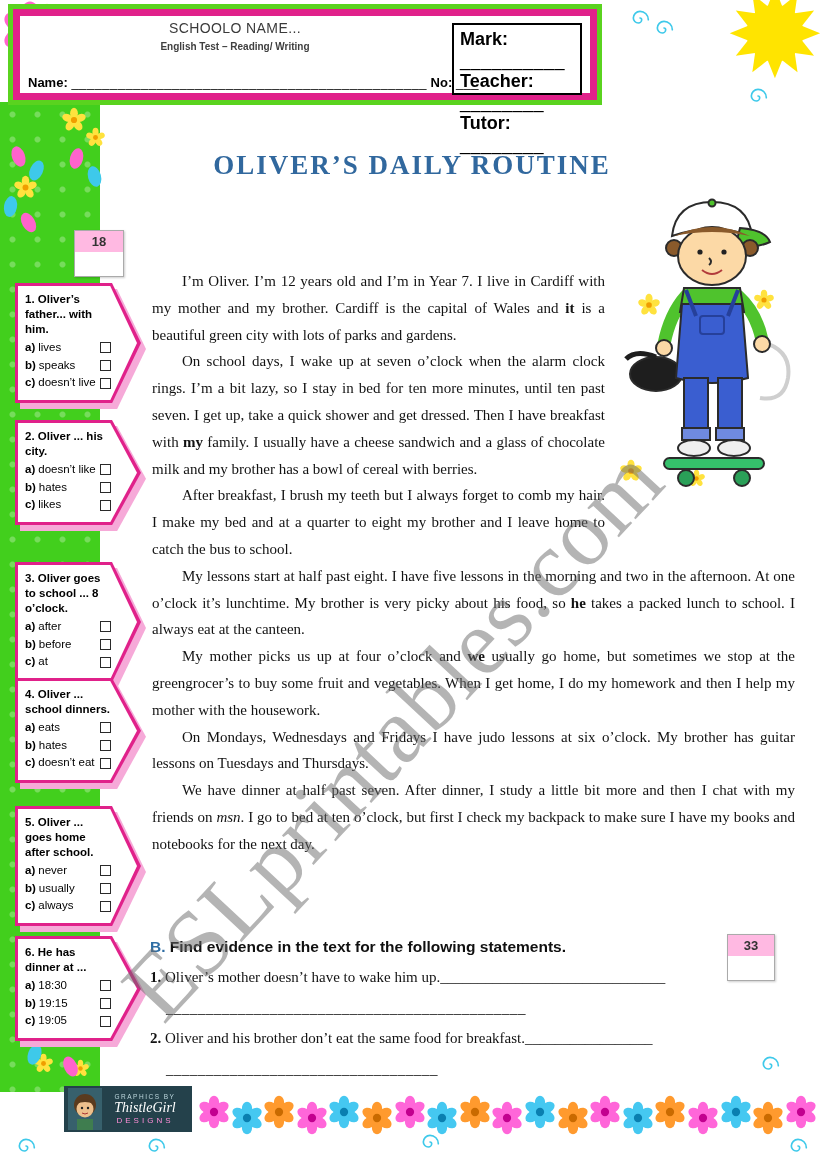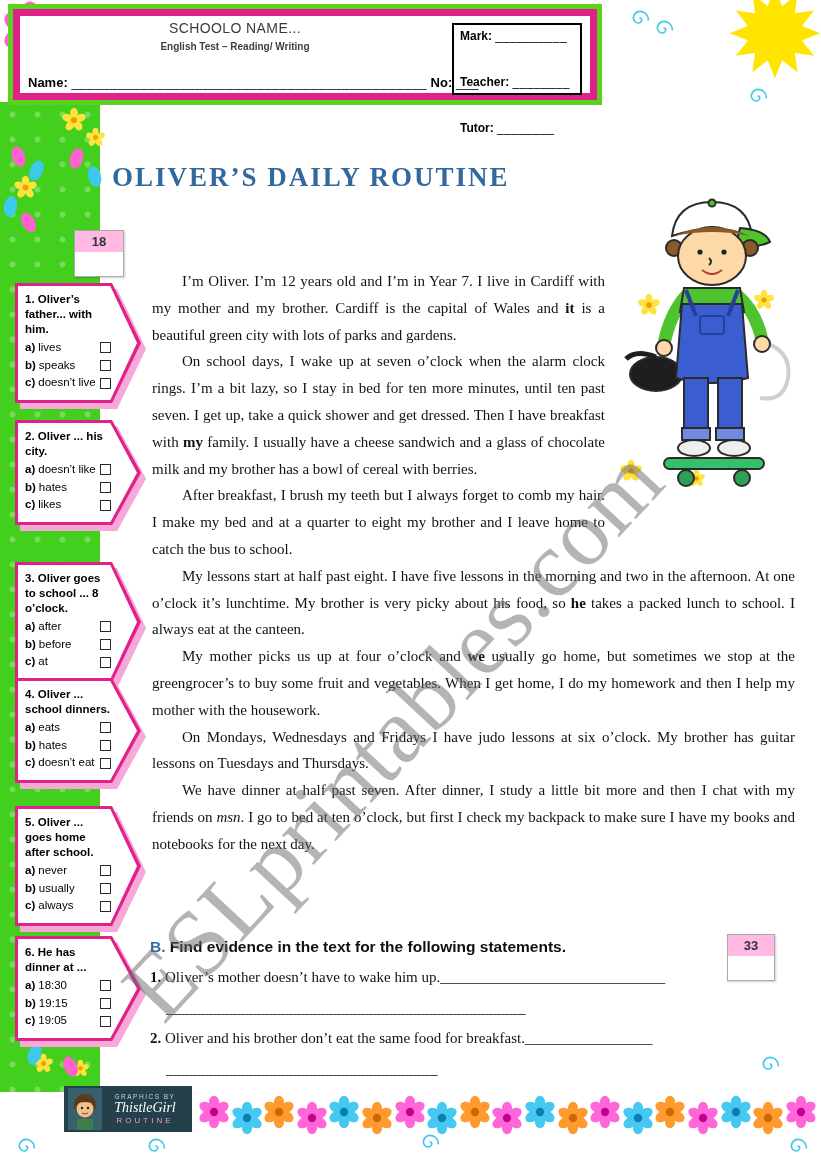--- a/index.html
+++ b/index.html
@@ -12,28 +12,28 @@
     background-image:radial-gradient(rgba(255,255,255,.28) 2.5px, rgba(255,255,255,0) 3.5px);
     background-size:25px 25px; z-index:1; }
 
   
   .header-outer { position:absolute; left:8px; top:4px; width:594px; height:101px;
     border:5px solid #5ad31f; background:#fff; z-index:6; }
   .header-frame { position:relative; width:100%; height:100%; border:7px solid #e0218a; background:#fff; }
   .school-name { position:absolute; top:4px; left:0; right:140px; text-align:center; font-size:14px; color:#3a3a3a; letter-spacing:.4px; }
   .test-title  { position:absolute; top:25px; left:0; right:140px; text-align:center; font-size:10px; font-weight:bold; color:#404040; }
   .marks-box { position:absolute; top:7px; right:8px; width:130px; height:72px; border:2px solid #000;
-    padding:4px 6px; display:flex; flex-direction:column; justify-content:space-between; font-size:12px;gap:32px; }
+    padding:4px 6px; display:flex; flex-direction:column; justify-content:space-between; font-size:18px; }
   .lbl { font-weight:bold; }
   .blankline { letter-spacing:.5px; font-weight:normal; }
   .name-row { position:absolute; left:8px; bottom:3px; font-size:13px; white-space:nowrap; }
 
   .sun { position:absolute; left:712px; top:-12px; width:118px; height:110px; z-index:4; overflow:visible; }
 
-  .page-title { position:absolute; left:112px; top:162px; width:600px; 
+  .page-title { position:absolute; left:112px; top:150px; width:600px; text-align:center;
     font-family:"Liberation Serif", serif; font-size:27px; font-weight:bold; letter-spacing:2px; color:#31689e; z-index:3; }
 
   .section-a { position:absolute; left:140px; top:203px; width:458px; font-size:15.5px; font-weight:bold;
     line-height:28px; color:#101010; z-index:3; }
   .sec-label { color:#2e6da4; }
 
   .score-box { position:absolute; width:50px; border:1px solid #aaa; background:#fff; z-index:4; box-shadow:1px 1px 2px rgba(0,0,0,.2); }
   .score-num { background:#ffb9e2; text-align:center; font-size:13px; font-weight:bold; color:#333; padding:3px 0; }
   .score-blank { height:24px; }
 
@@ -336,21 +336,21 @@
       <circle cx="17" cy="21" r="8.5" fill="#eec08c"></circle>
       <path d="M8 16 Q17 6 26 16 Q17 12 8 16Z" fill="#5a3b1e"></path>
       <circle cx="14" cy="20" r="1.2" fill="#222"></circle>
       <circle cx="20" cy="20" r="1.2" fill="#222"></circle>
       <path d="M14 25 q3 2 6 0" stroke="#a33" fill="none"></path>
       <rect x="9" y="31" width="16" height="11" fill="#3f7d4f"></rect>
     </svg>
     <div class="logo-text">
       <div class="logo-line1">GRAPHICS BY</div>
       <div class="logo-line2">ThistleGirl</div>
-      <div class="logo-line3">ROUTINE</div>
+      <div class="logo-line3">DESIGNS</div>
     </div>
   </div>
 
   <div class="watermark">ESLprintables.com</div>
 
 <svg class="decor" style="left:630px;top:8px;width:20px;height:20px" viewBox="0 0 24 24">
       <path d="M12 12a2 2 0 0 1 2 2 4 4 0 0 1-4 4 6 6 0 0 1-6-6 8 8 0 0 1 8-8 10 10 0 0 1 10 10" fill="none" stroke="#3ec9ea" stroke-width="2" stroke-linecap="round"></path>
     </svg>
     <svg class="decor" style="left:654px;top:18px;width:20px;height:20px" viewBox="0 0 24 24">
       <path d="M12 12a2 2 0 0 1 2 2 4 4 0 0 1-4 4 6 6 0 0 1-6-6 8 8 0 0 1 8-8 10 10 0 0 1 10 10" fill="none" stroke="#3ec9ea" stroke-width="2" stroke-linecap="round"></path>

